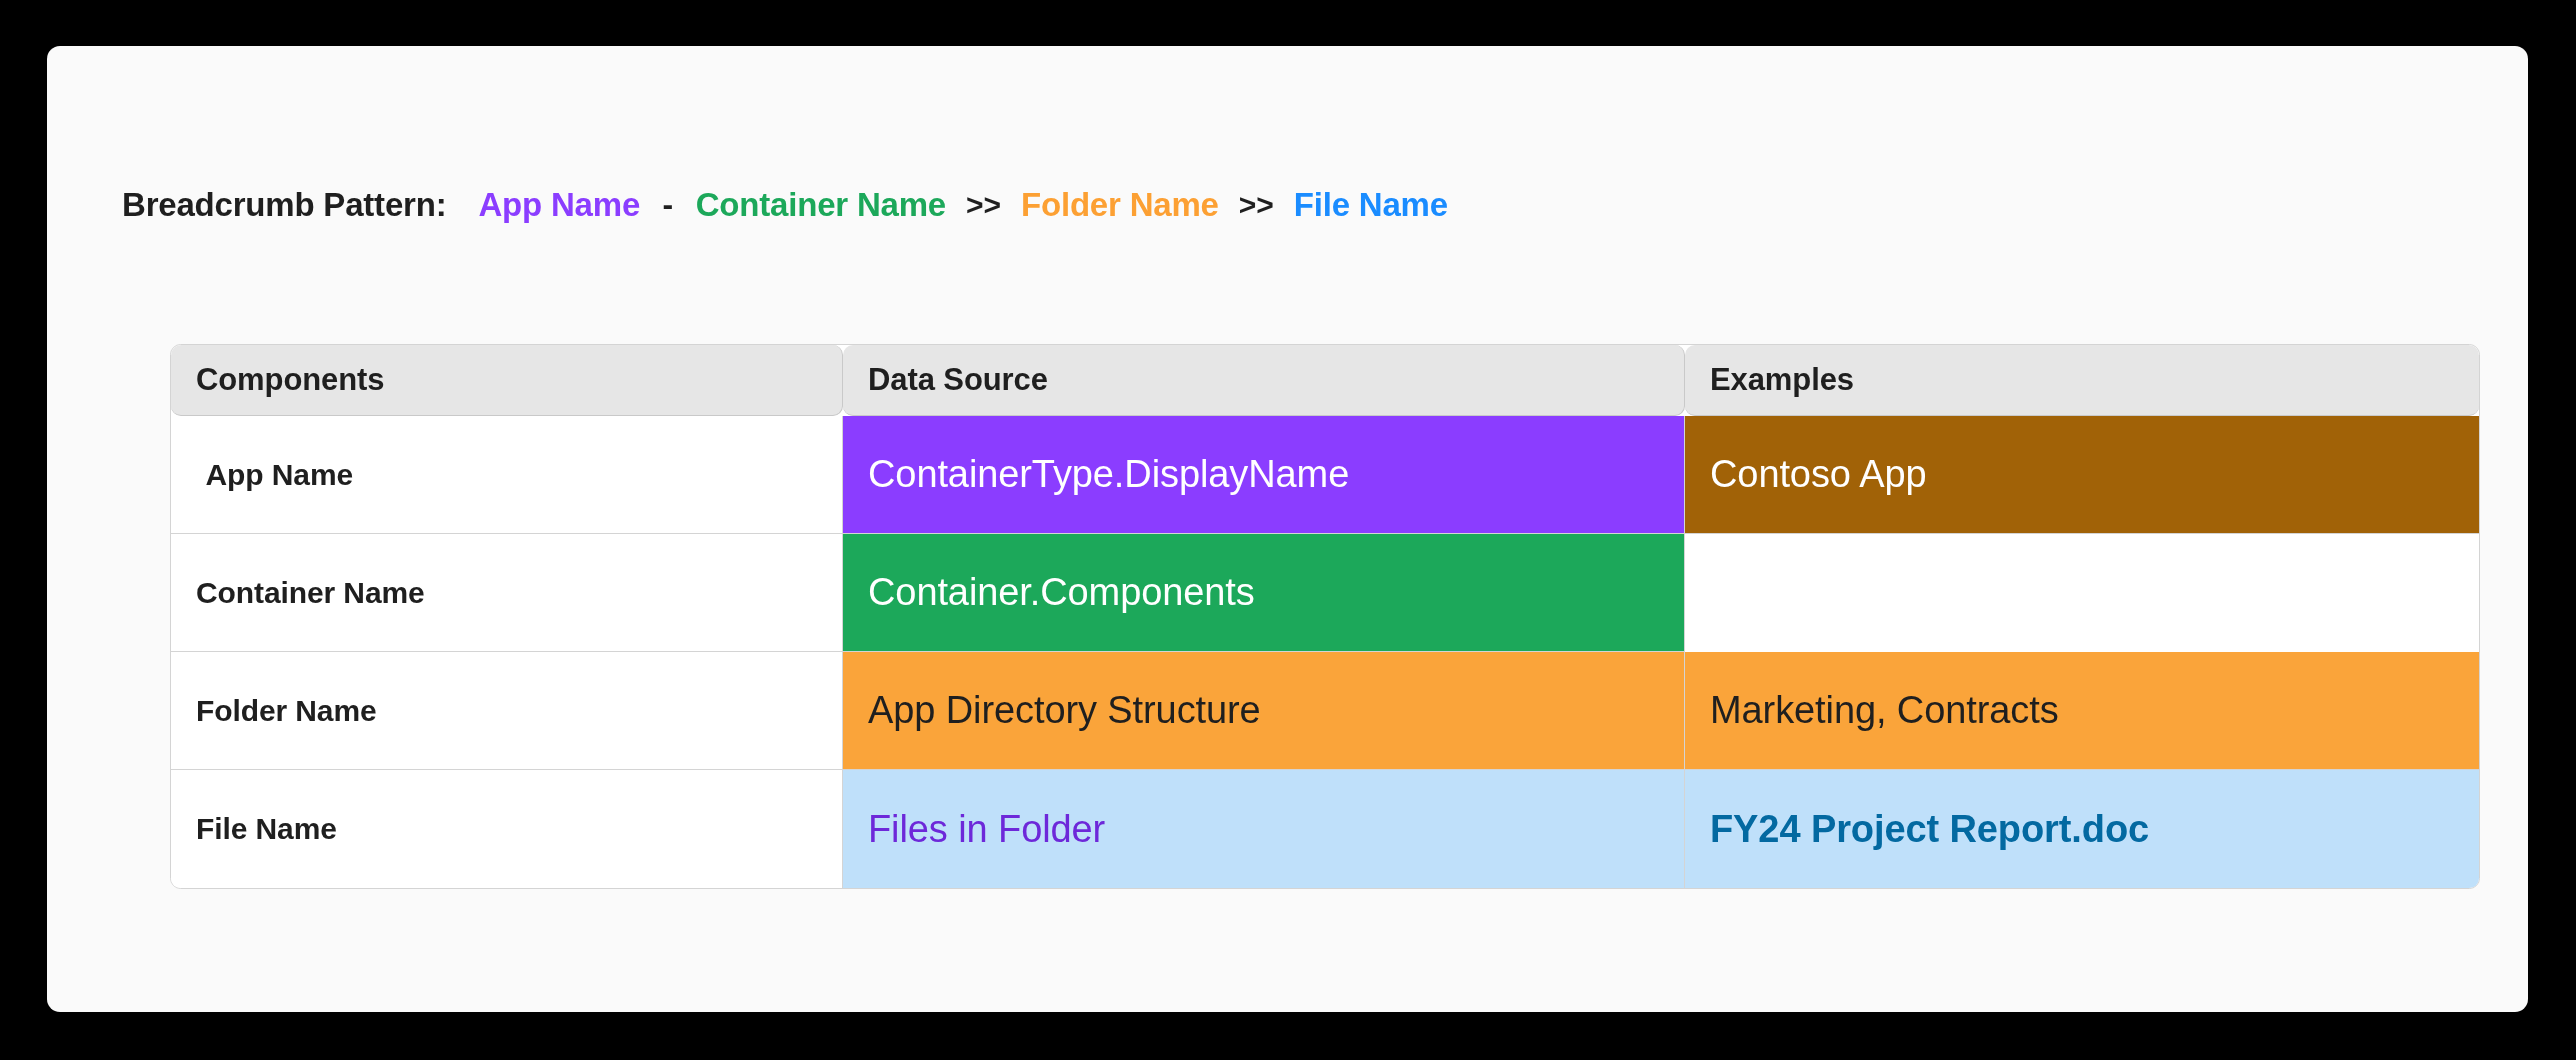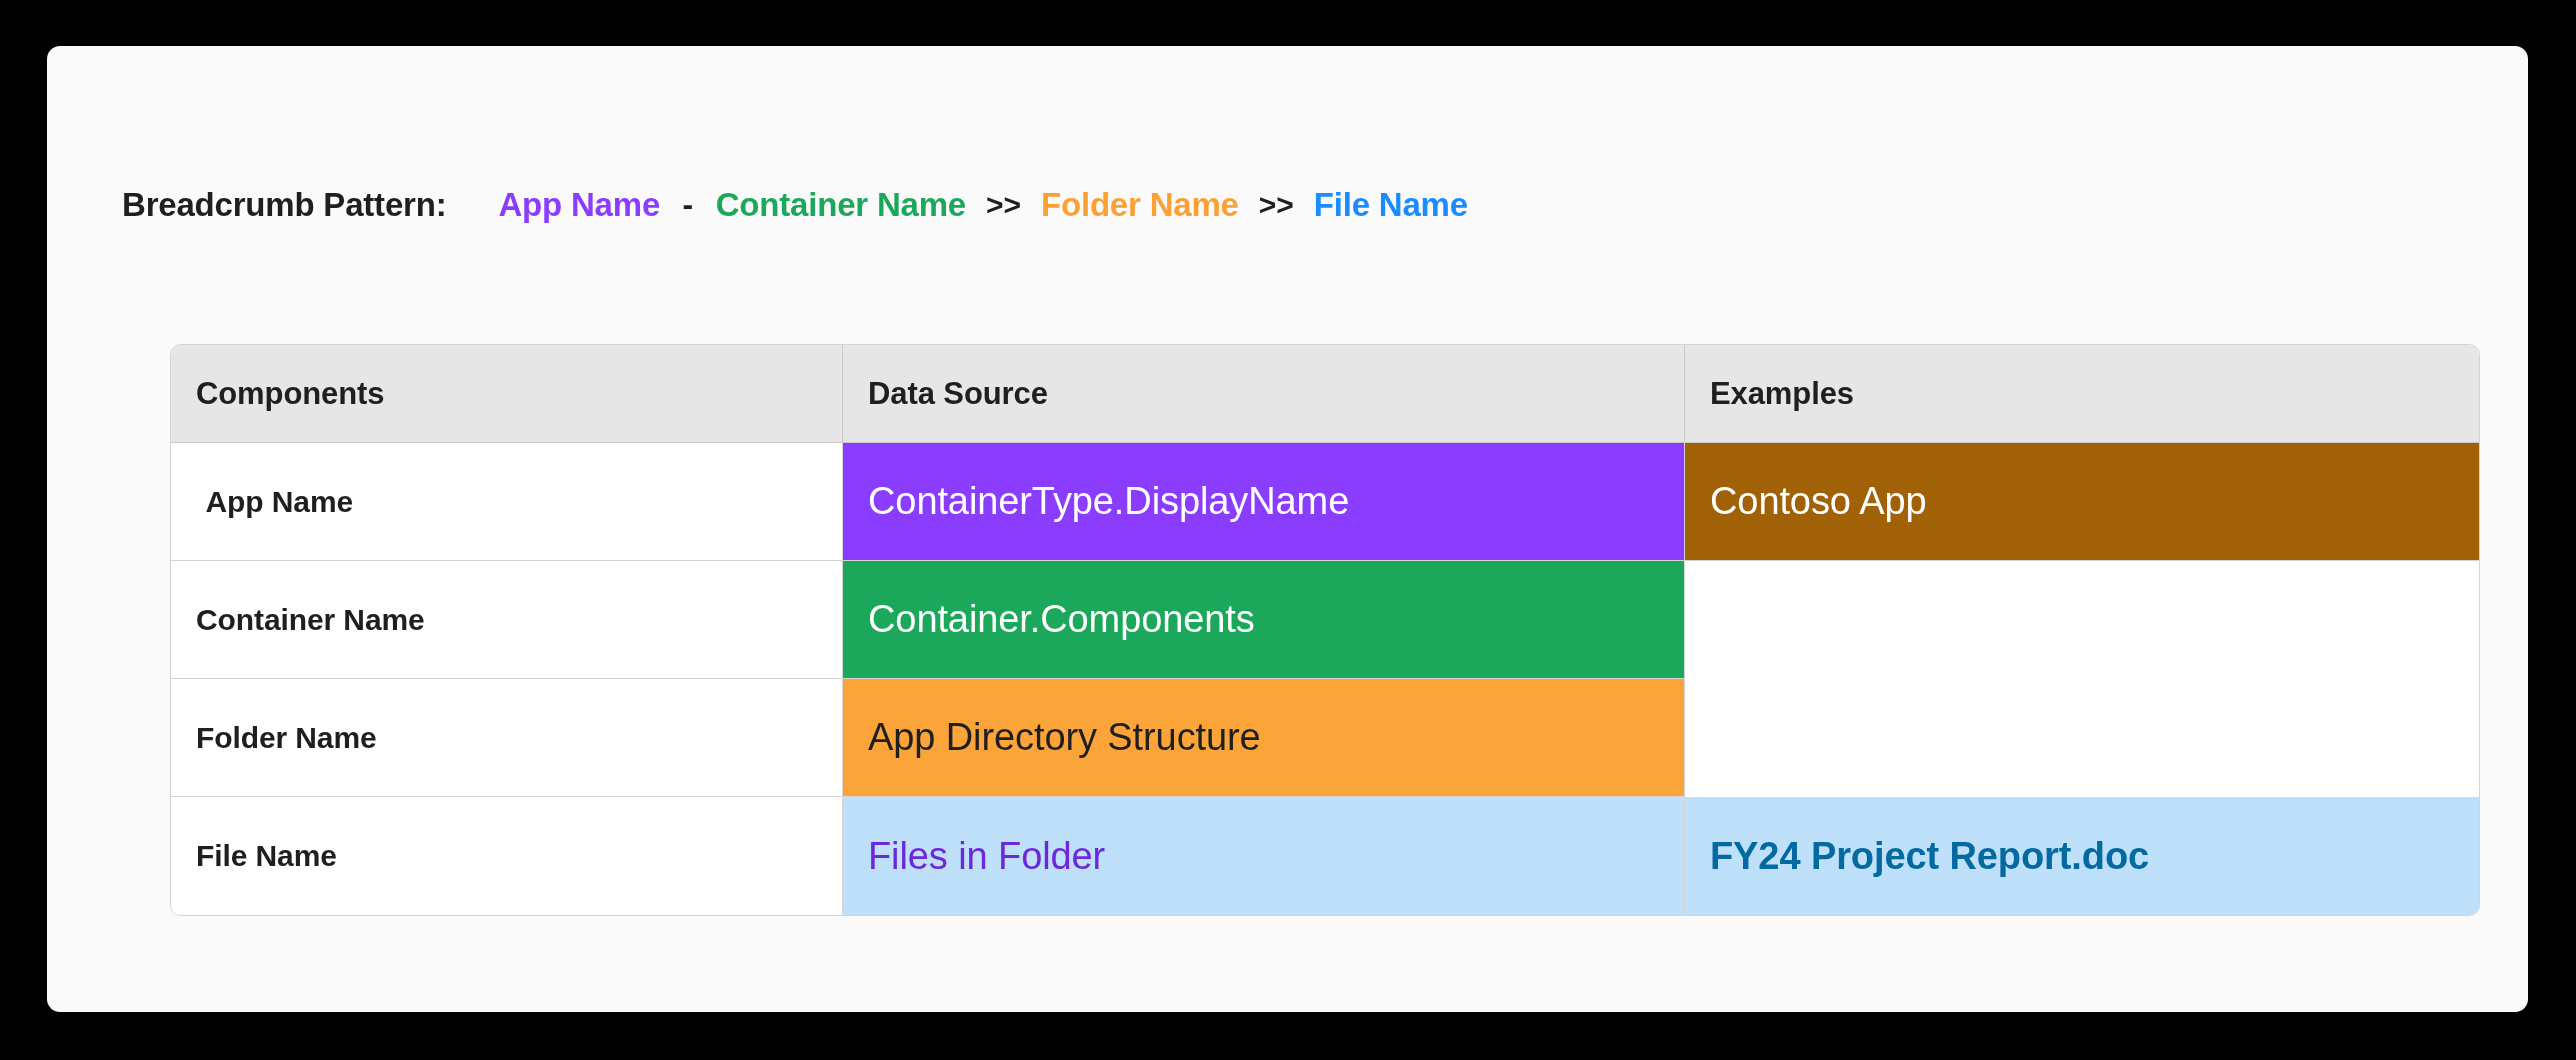--- a/index.html
+++ b/index.html
@@ -41,21 +41,21 @@
     display: flex;
     align-items: center;
     white-space: nowrap;
   }
 
   .bc-title {
     font-size: 33px;
     font-weight: 700;
     color: #1F1F1F;
     letter-spacing: -0.2px;
-    margin-right: 52px;
+    margin-right: 32px;
   }
 
   .bc-chain {
     display: flex;
     align-items: center;
     white-space: nowrap;
   }
 
   .bc-token {
     font-size: 33px;
@@ -101,23 +101,24 @@
     overflow: hidden;
   }
 
   .col-1 { width: 672px; flex: 0 0 672px; border-right: 0.6px solid #D4D4D4; }
   .col-2 { width: 842px; flex: 0 0 842px; border-right: 0.6px solid #D4D4D4; }
   .col-3 { width: 795px; flex: 1 1 auto; }
 
   
   .header-row .tcell {
     background: #E6E6E6;
-    height: 98px;
+    height: 71px;
     border-bottom: 0.6px solid #C9C9C9;
     border-right-color: #C9C9C9;
+    border-radius: 10px;
   }
   .header-label {
     font-size: 31px;
     font-weight: 700;
     color: #1F1F1F;
     letter-spacing: -0.1px;
   }
 
   
   .body-row .tcell {
@@ -209,20 +210,23 @@
         </div>
       </div>
 
       <div class="trow body-row">
         <div class="tcell col-1">
           <span class="comp-label">Folder Name</span>
         </div>
         <div class="tcell col-2" style="background: rgb(250, 164, 58);">
           <span class="cell-text" style="color: rgb(31, 31, 31);">App Directory Structure</span>
         </div>
+        <div class="tcell col-3" style="background: rgb(250, 164, 58);">
+          <span class="cell-text" style="color: rgb(31, 31, 31);">Marketing, Contracts</span>
+        </div>
       </div>
 
       <div class="trow body-row">
         <div class="tcell col-1">
           <span class="comp-label">File Name</span>
         </div>
         <div class="tcell col-2" style="background: rgb(191, 224, 250);">
           <span class="cell-text" style="color: #6d28d9;">Files in Folder</span>
         </div>
         <div class="tcell col-3" style="background: rgb(191, 224, 250);">

